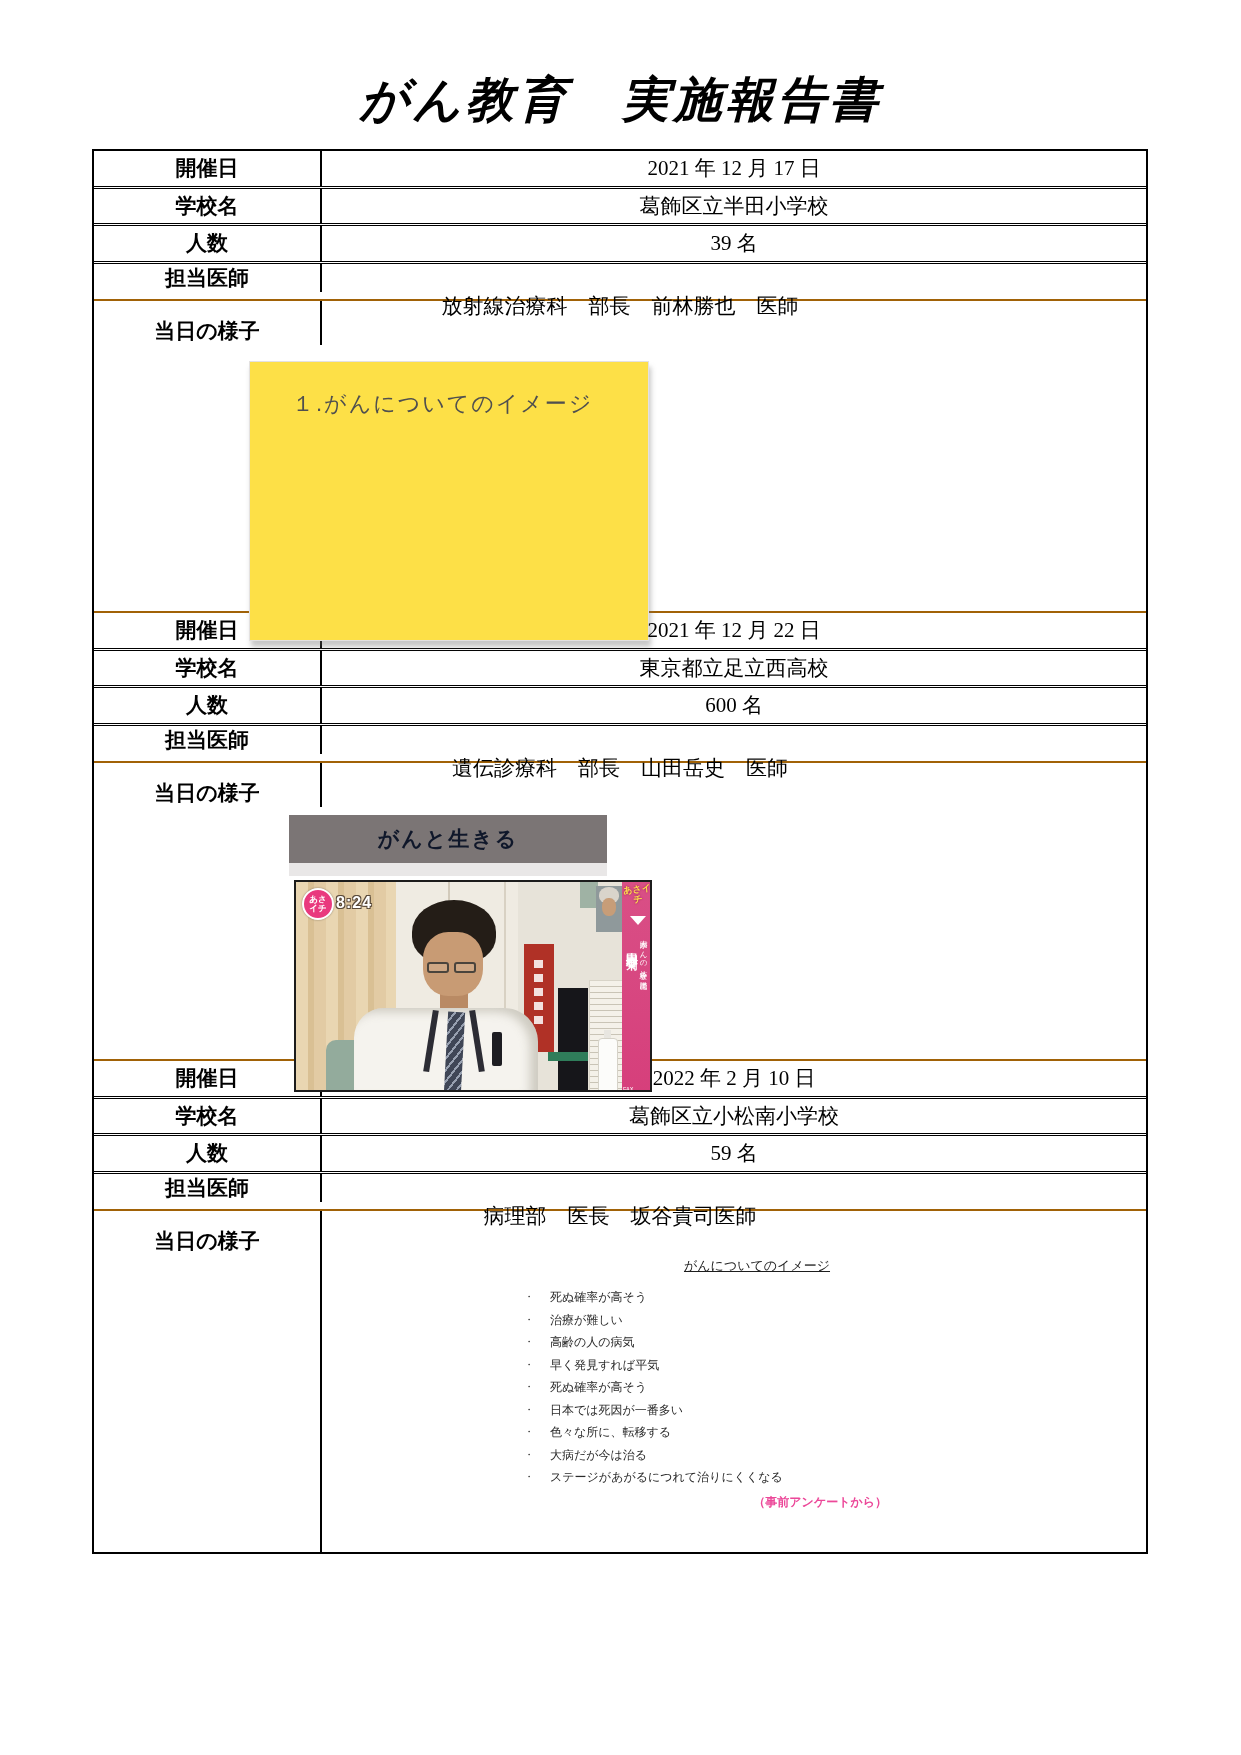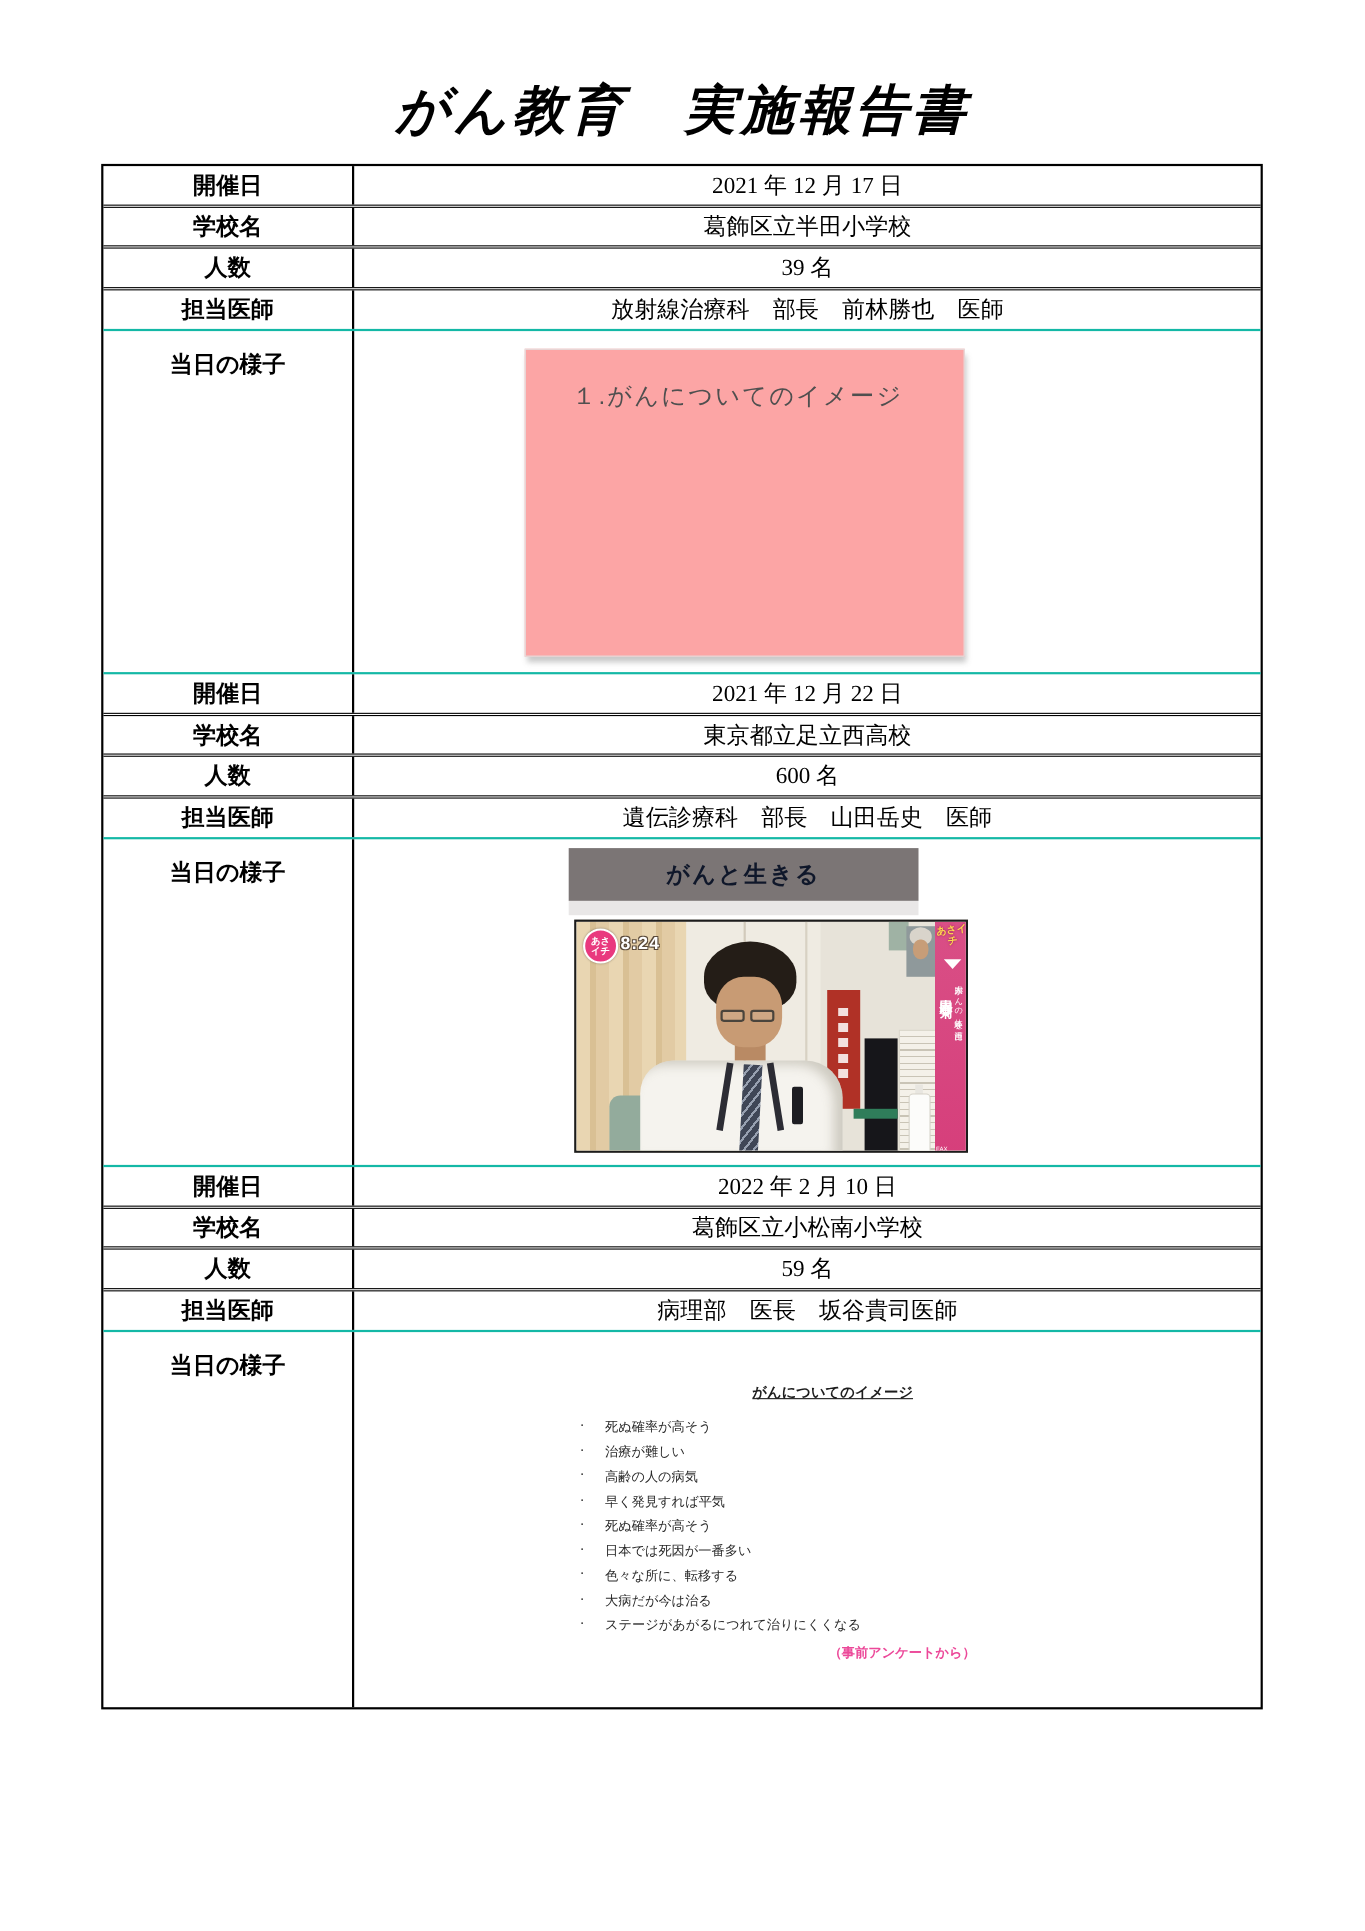--- a/index.html
+++ b/index.html
@@ -11,40 +11,40 @@
     text-align: center; font-size: 48px; letter-spacing: 4px;
     font-family: "Liberation Serif", "DejaVu Serif", serif;
     font-style: italic;
   }
 
   .report-table {
     position: absolute; top: 149px; left: 92px; width: 1056px;
     border: 2px solid #000;
   }
   .trow { display: flex; width: 100%; border-bottom: 3px double #000; }
-  .trow.solid { border-bottom: 2px solid #14b8a6; }
+  .trow.solid { border-bottom: 2px solid #a16207; flex-direction: column; }
   .trow:last-child { border-bottom: none; }
   .lrow { height: 37.5px; }
   .lcell {
     width: 228px; border-right: 2px solid #000; flex: none;
     display: flex; align-items: center; justify-content: center;
     font-family: "Liberation Sans", "DejaVu Sans", sans-serif;
     font-weight: 700; font-size: 21px; text-align: center;
   }
   .lcell.top { align-items: flex-start; padding-top: 16px; }
   .vcell {
     flex: 1; display: flex; align-items: center; justify-content: center;
     font-size: 21px; position: relative;
   }
   .scene-cell { display: block; }
 
   
   .slide1 {
     position: absolute; left: 155px; top: 16px; width: 400px; height: 280px;
-    background: #fca5a5; border: 1px solid #e3e1e1;
+    background: #fde047; border: 1px solid #e3e1e1;
     box-shadow: 2px 6px 5px rgba(110,110,110,.38);
   }
   .slide1-title {
     font-family: "Liberation Sans", "DejaVu Sans", sans-serif;
     font-size: 22px; color: #4f4f4f; letter-spacing: 2px;
     margin: 27px 0 17px 42px; font-weight: 400;
   }
   .bullets1 { margin-left: 46px; }
   .bullets1 .li {
     font-family: "Liberation Sans", "DejaVu Sans", sans-serif;
@@ -115,21 +115,21 @@
     background:#e9397e; color:#fff; display:flex; flex-direction:column; align-items:center; justify-content:center;
     font-family:"Liberation Sans", sans-serif; font-size:8.5px; font-weight:700; line-height:1.05;
     border:2px solid #fff; box-shadow:0 0 2px rgba(0,0,0,.4); }
   .ph-clock { left:40px; top:12px; color:#fff; font-family:"Liberation Sans", sans-serif;
     font-size:16px; font-weight:700; letter-spacing:1px;
     text-shadow:1px 1px 0 #5a4a3a, -1px -1px 0 #5a4a3a, 1px -1px 0 #5a4a3a, -1px 1px 0 #5a4a3a; }
 
   
   .slide3 { position: absolute; left: 200px; top: 46px; width: 470px;
     font-family: "Liberation Sans", "DejaVu Sans", sans-serif; color:#1d1d1d; }
-  .slide3-title { text-align:center; font-size:13px; font-weight:700; text-decoration:underline; margin-bottom:16px; }
+  .slide3-title { text-align:center; font-size:13px; font-weight:400; text-decoration:underline; margin-bottom:16px; }
   .bullets3 .li { font-size:12px; line-height:12px; margin-bottom:10.5px; position:relative; padding-left:28px; color:#2a2a2a; }
   .bullets3 .li::before { content:"・"; position:absolute; left:2px; top:0; font-size:10px; color:#333; }
   .slide3-footnote { text-align:right; padding-right:105px; font-size:12px; margin-top:8px; color:#ec4899;font-weight:bold; }
 </style>
 </head>
 <body>
 
 <h1 class="doc-title">がん教育　実施報告書</h1>
 
 <div class="report-table">

